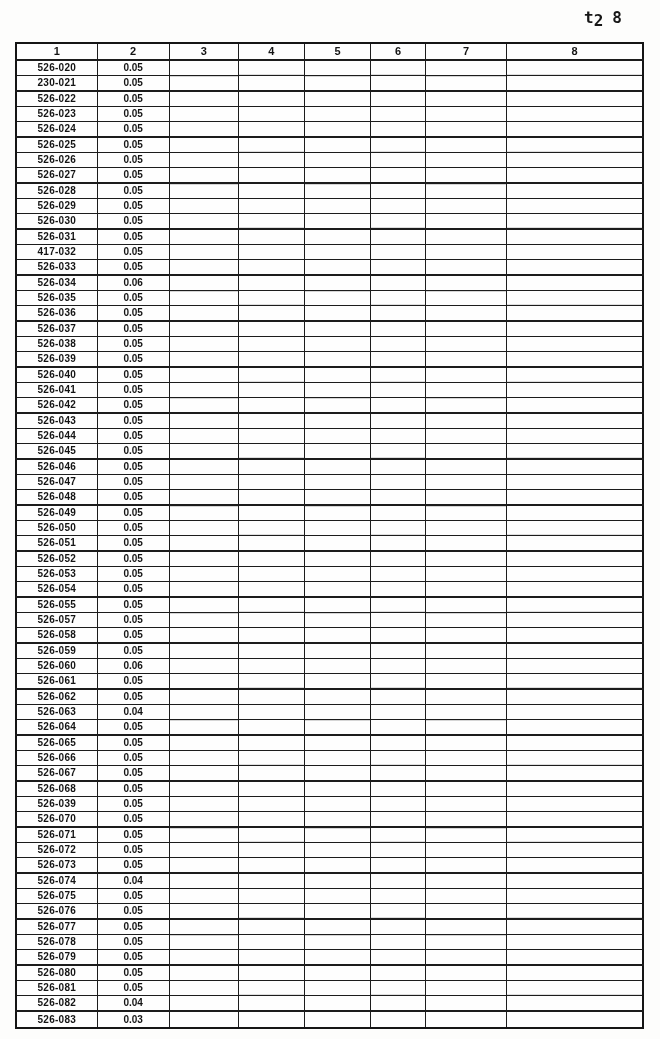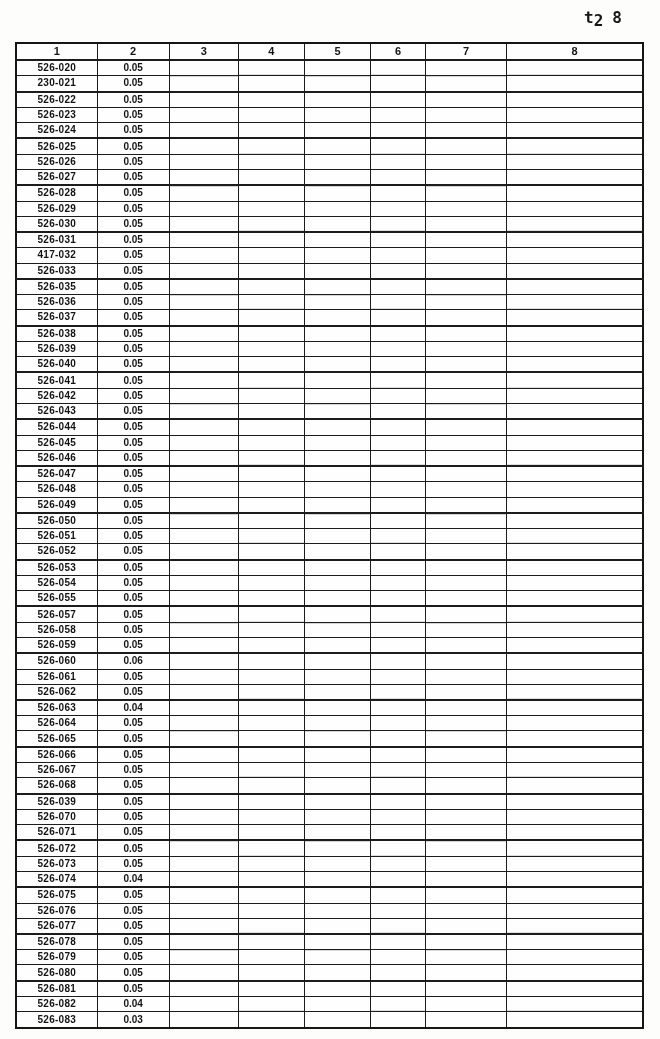--- a/index.html
+++ b/index.html
@@ -243,20 +243,30 @@
         <td>526-033</td>
         <td>0.05</td>
         <td></td>
         <td></td>
         <td></td>
         <td></td>
         <td></td>
         <td></td>
       </tr>
       <tr>
+        <td>526-034</td>
+        <td>0.06</td>
+        <td></td>
+        <td></td>
+        <td></td>
+        <td></td>
+        <td></td>
+        <td></td>
+      </tr>
+      <tr>
         <td>526-035</td>
         <td>0.05</td>
         <td></td>
         <td></td>
         <td></td>
         <td></td>
         <td></td>
         <td></td>
       </tr>
       <tr>

